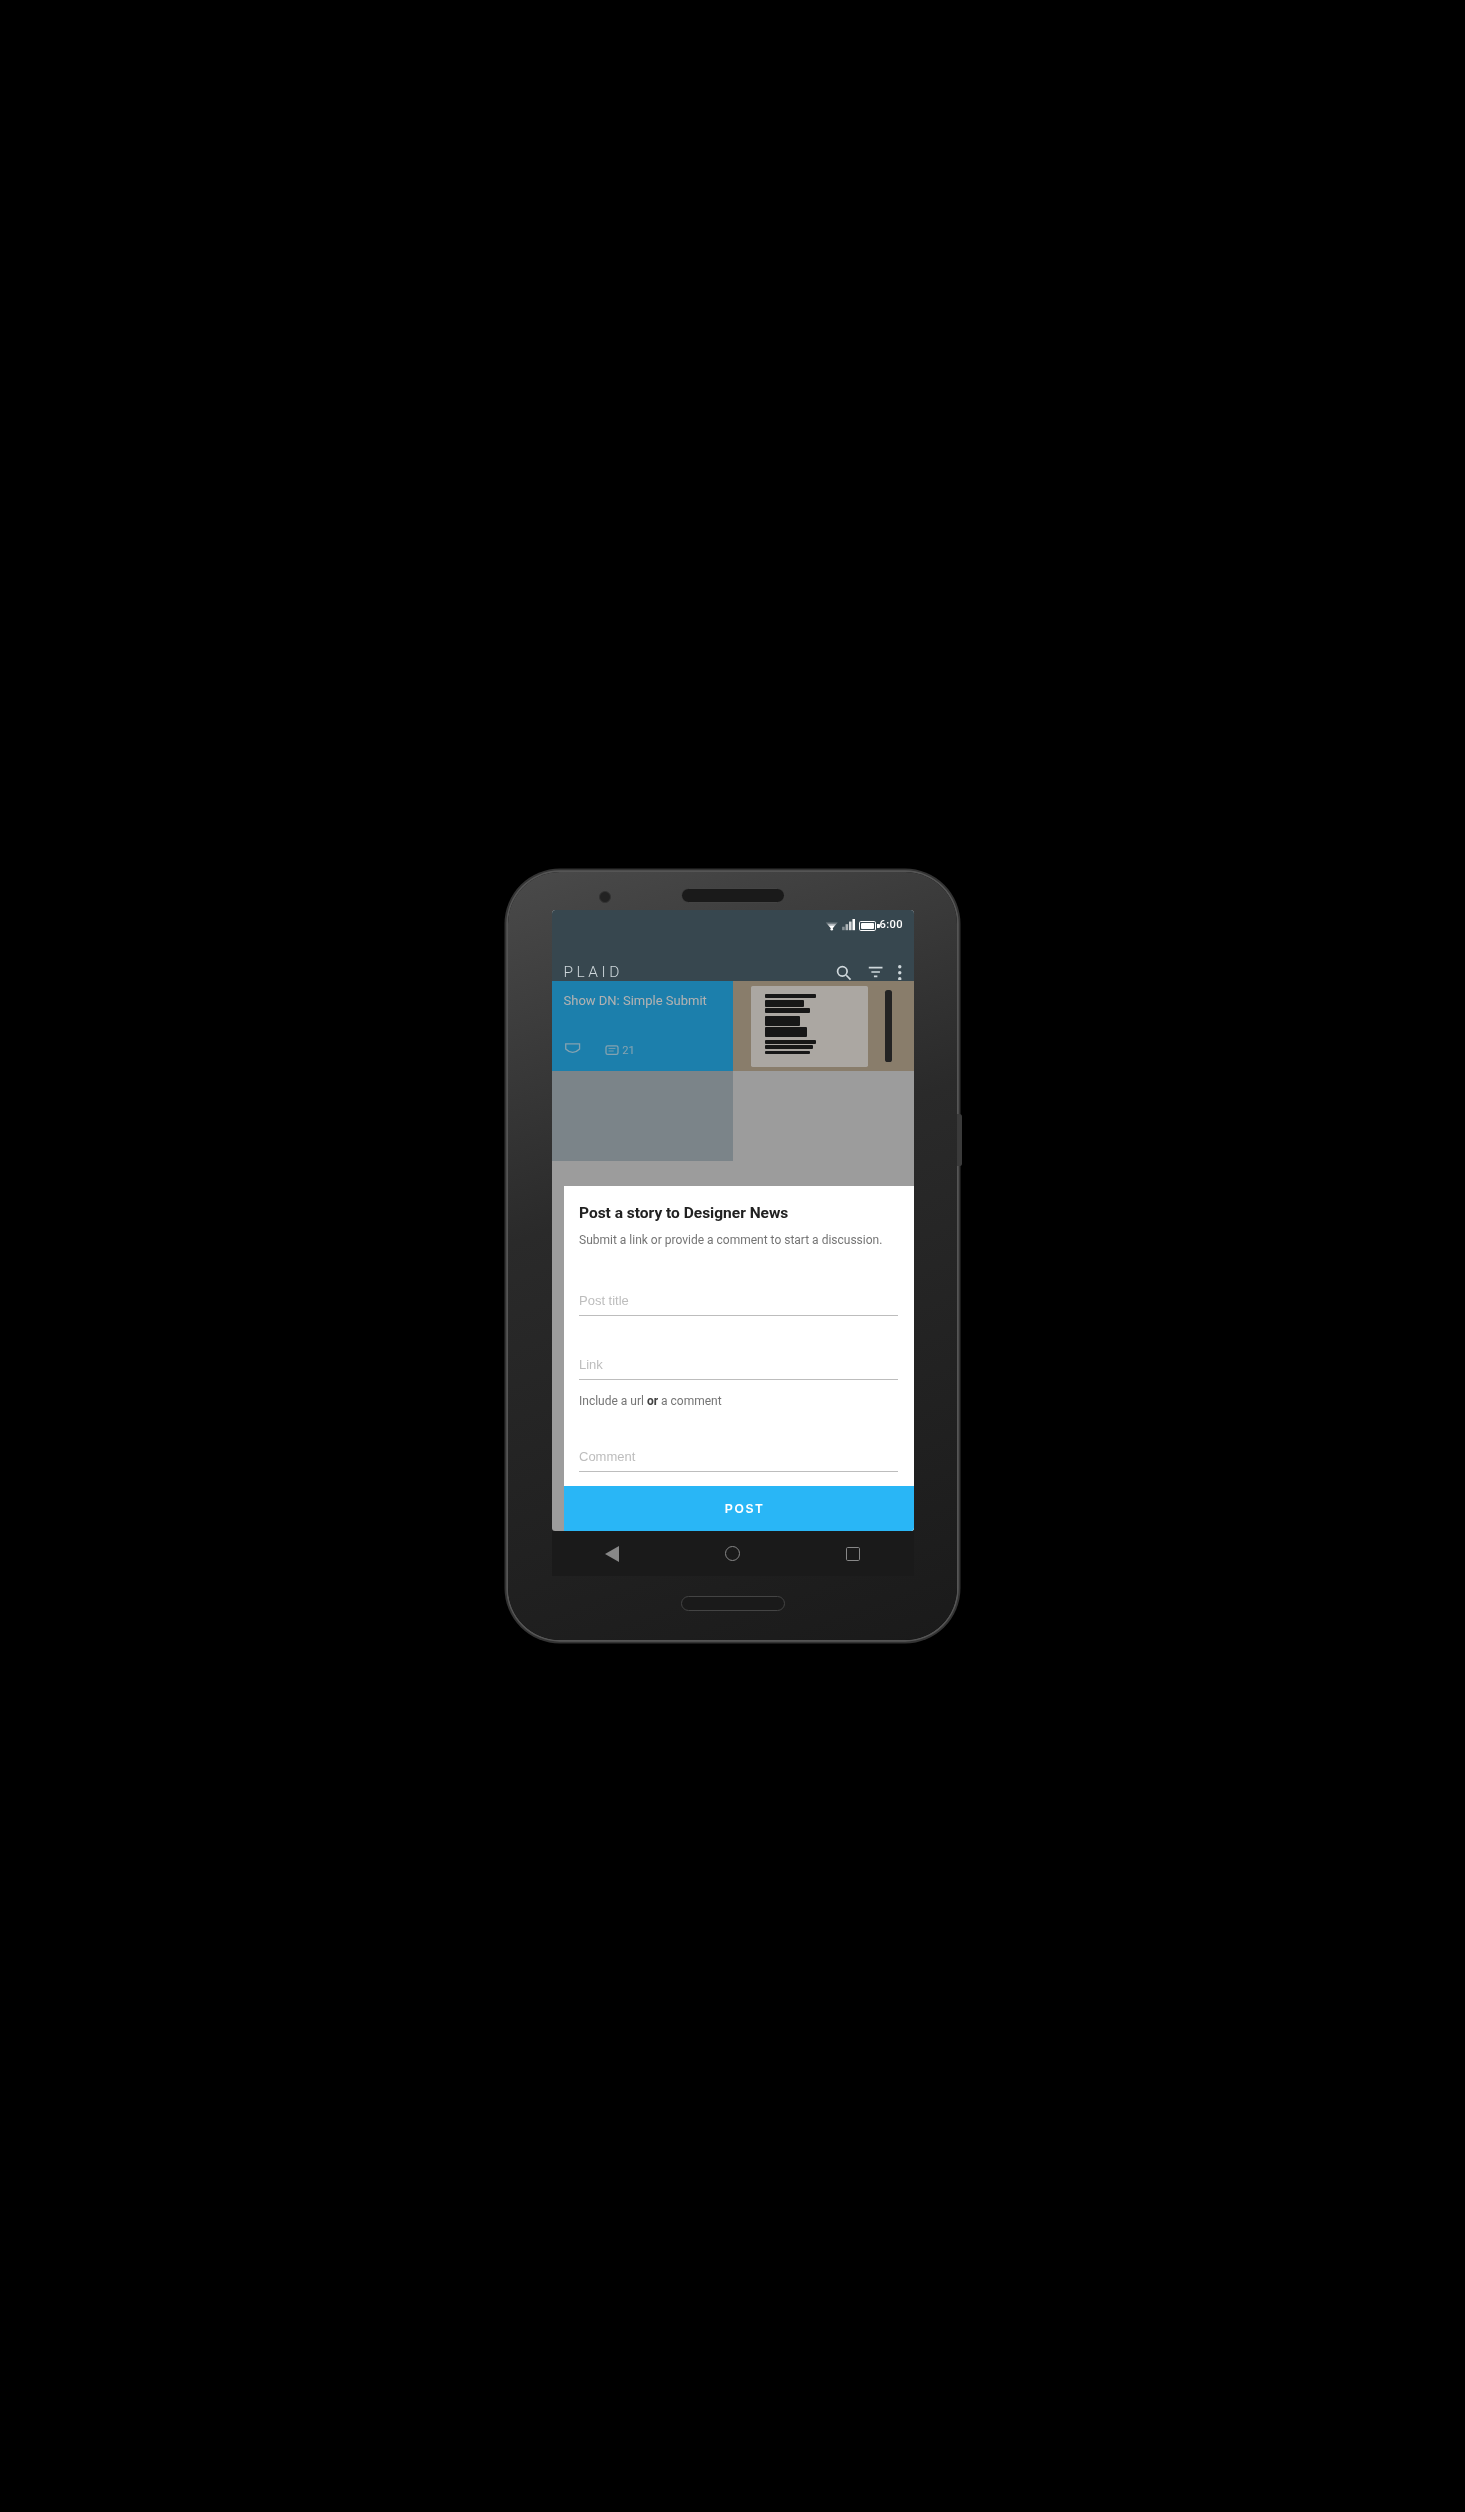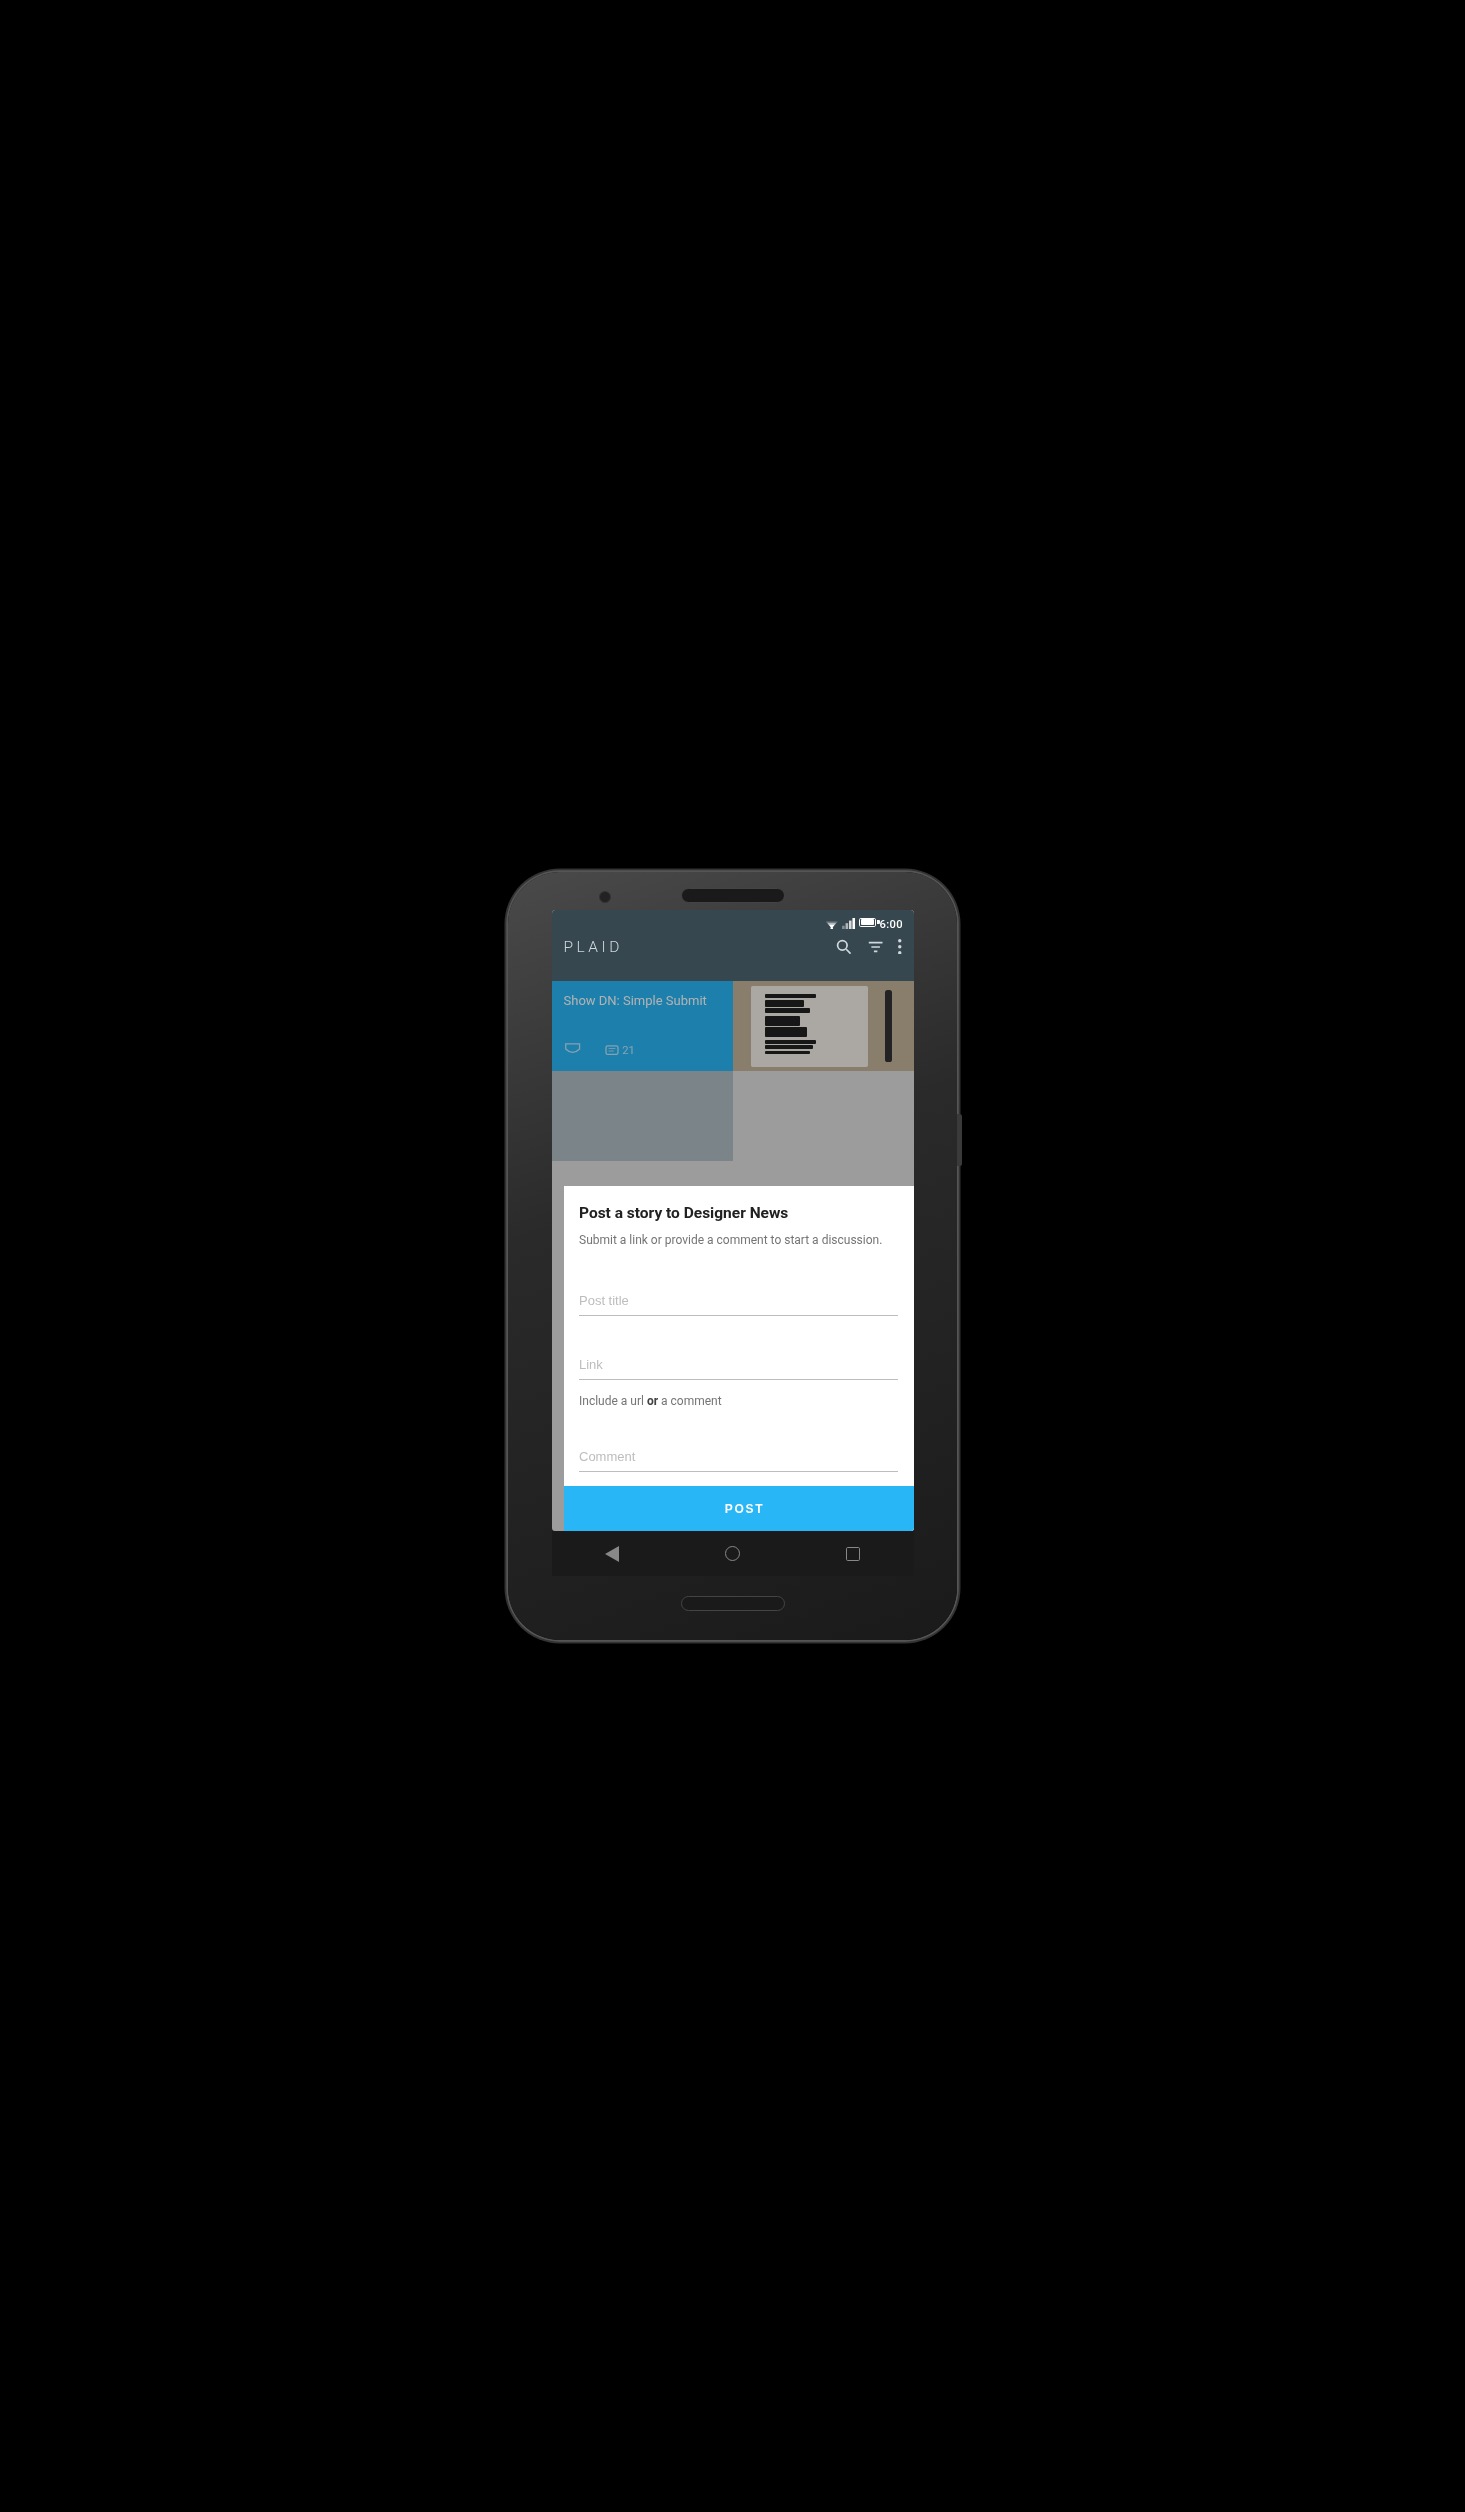--- a/index.html
+++ b/index.html
@@ -69,21 +69,21 @@
       height: 28px;
       background: #37474f;
       display: flex;
       align-items: center;
       justify-content: flex-end;
       padding: 0 10.4px;
       gap: 5.2px;
     }
     .status-icons {
       display: flex;
-      align-items: flex-start;
+      align-items: flex-end;
       gap: 3px;
     }
     .battery-icon {
       width: 17.3px;
       height: 9.5px;
       border: 1.3px solid #fff;
       border-radius: 1.7px;
       position: relative;
     }
     .battery-icon::after {
@@ -111,21 +111,21 @@
       font-weight: 500;
       letter-spacing: 0.4px;
     }
 
     
     .app-bar {
       width: 100%;
       height: 43px;
       background: #37474f;
       display: flex;
-      align-items: flex-start;
+      align-items: flex-end;
       padding: 0 12px;
       justify-content: space-between;
     }
     .app-title {
       color: #cfd8dc;
       font-size: 15.5px;
       letter-spacing: 3.5px;
       font-weight: 300;
       text-transform: uppercase;
     }

